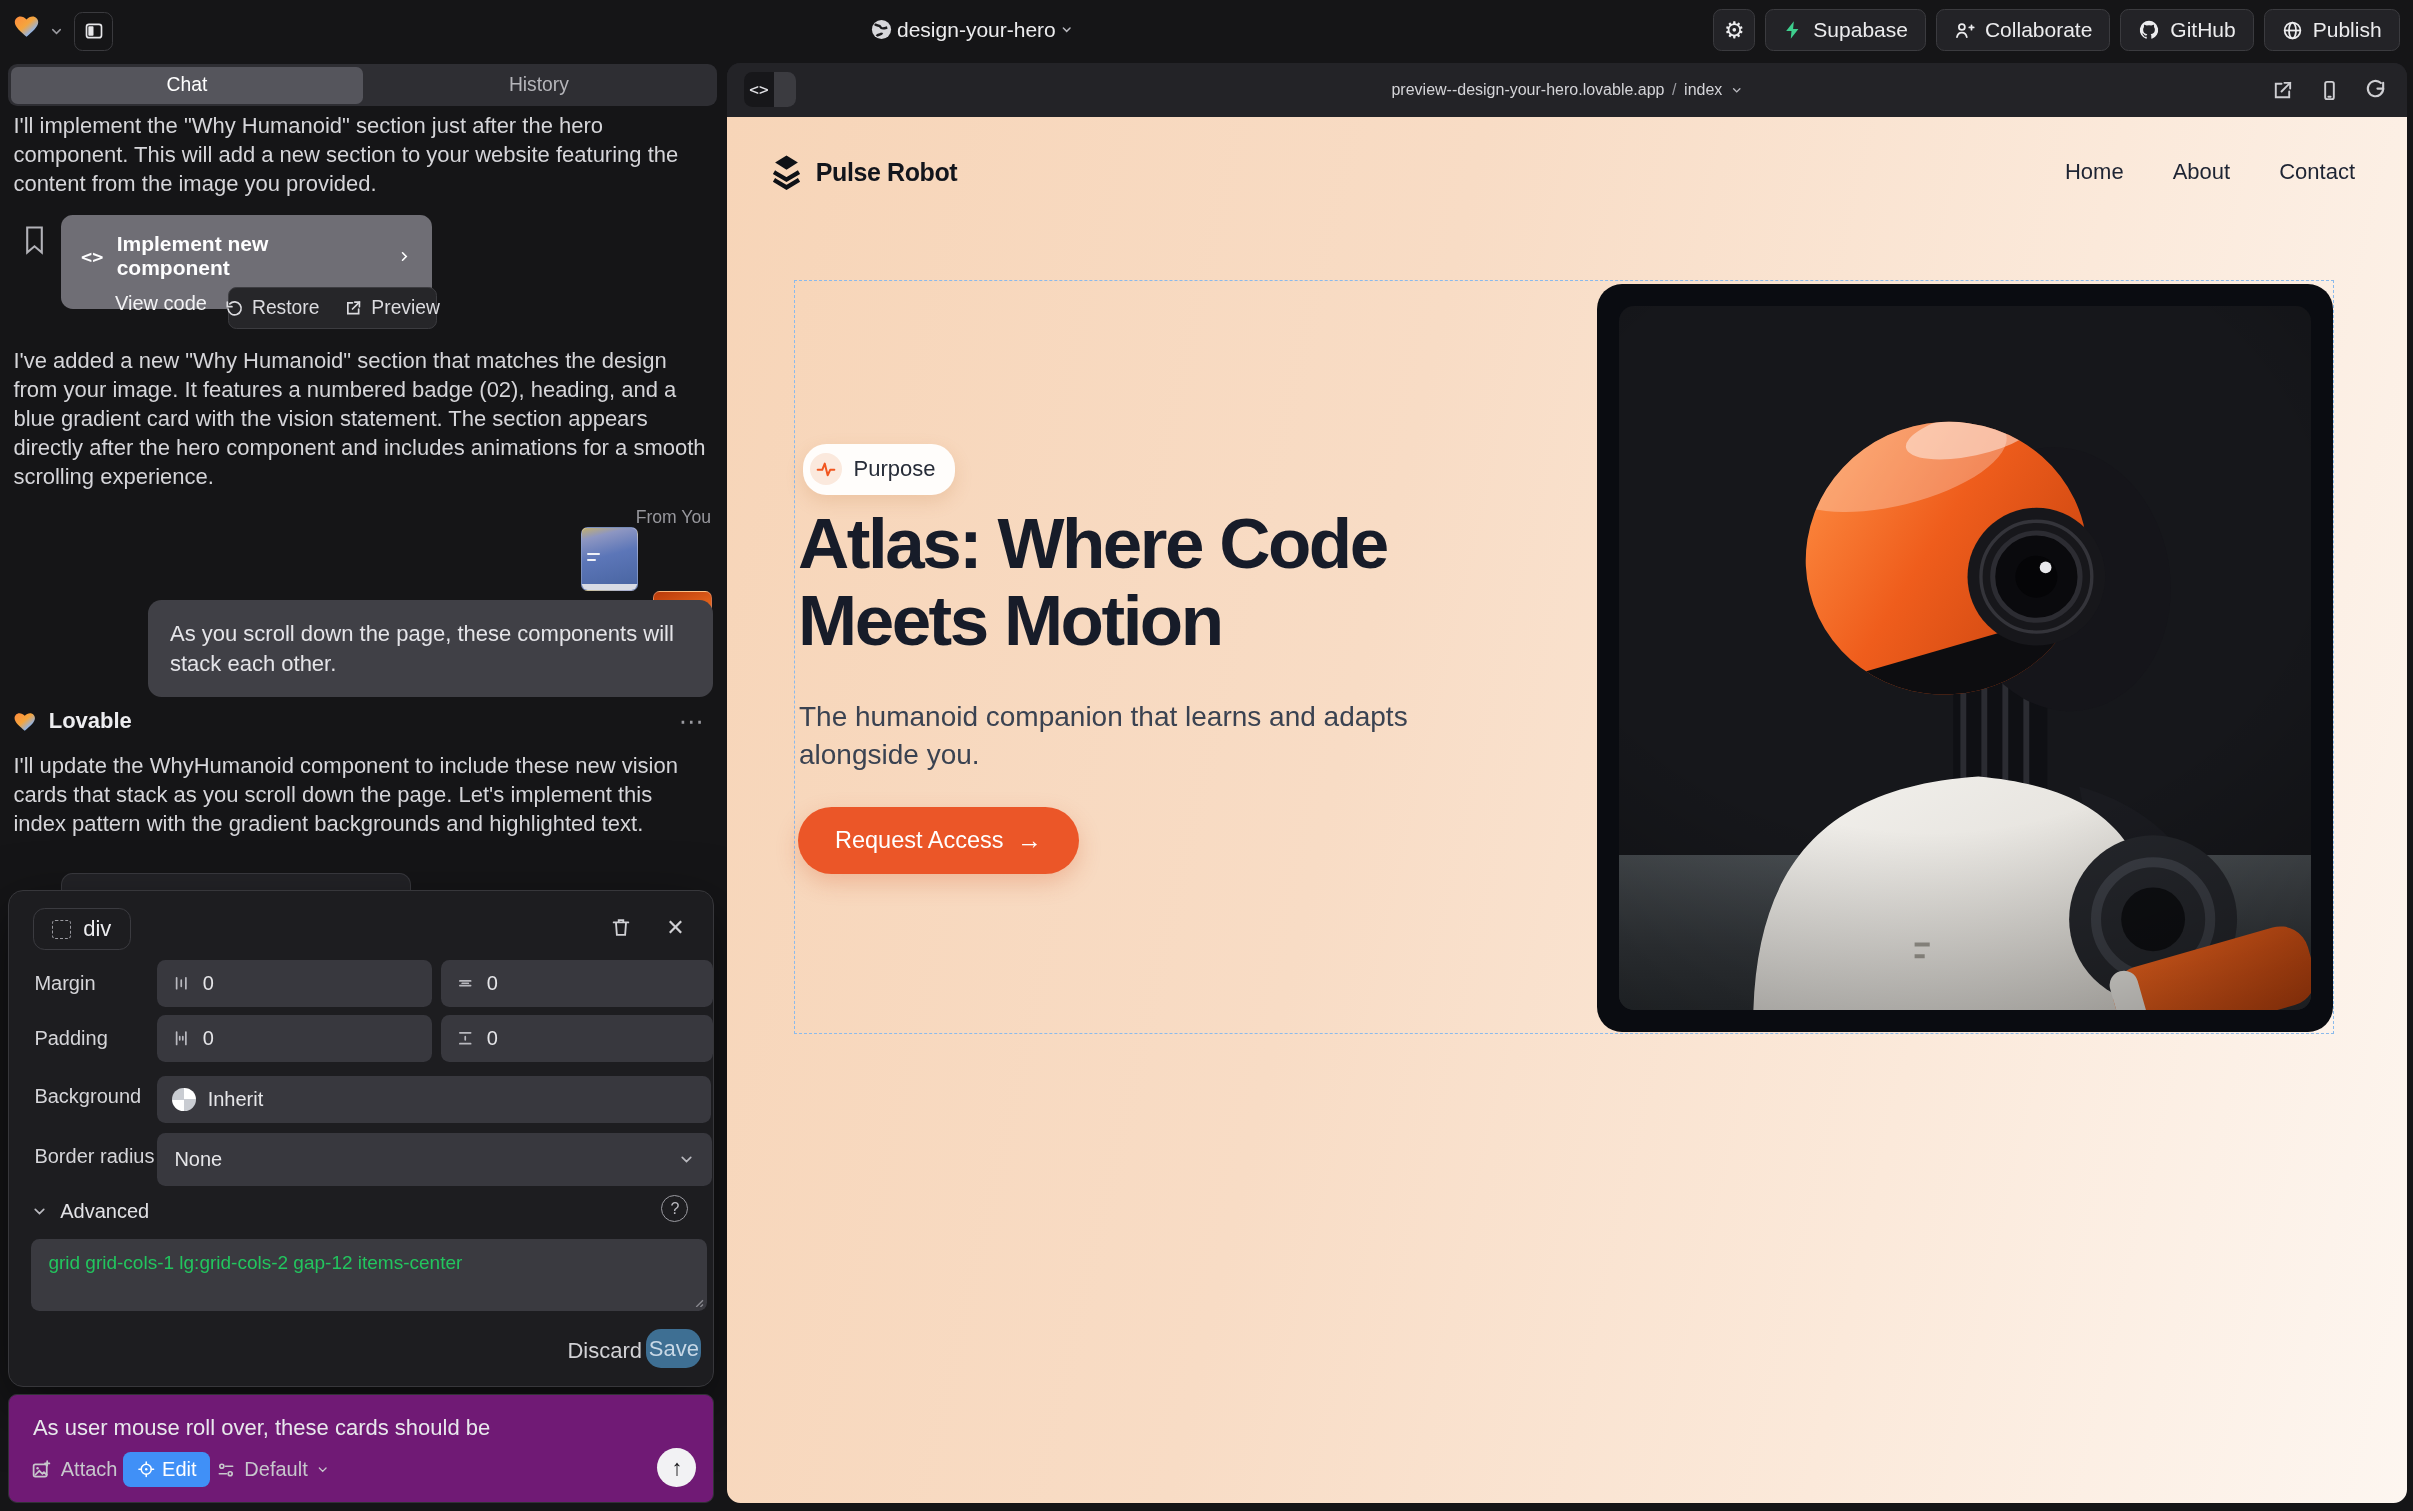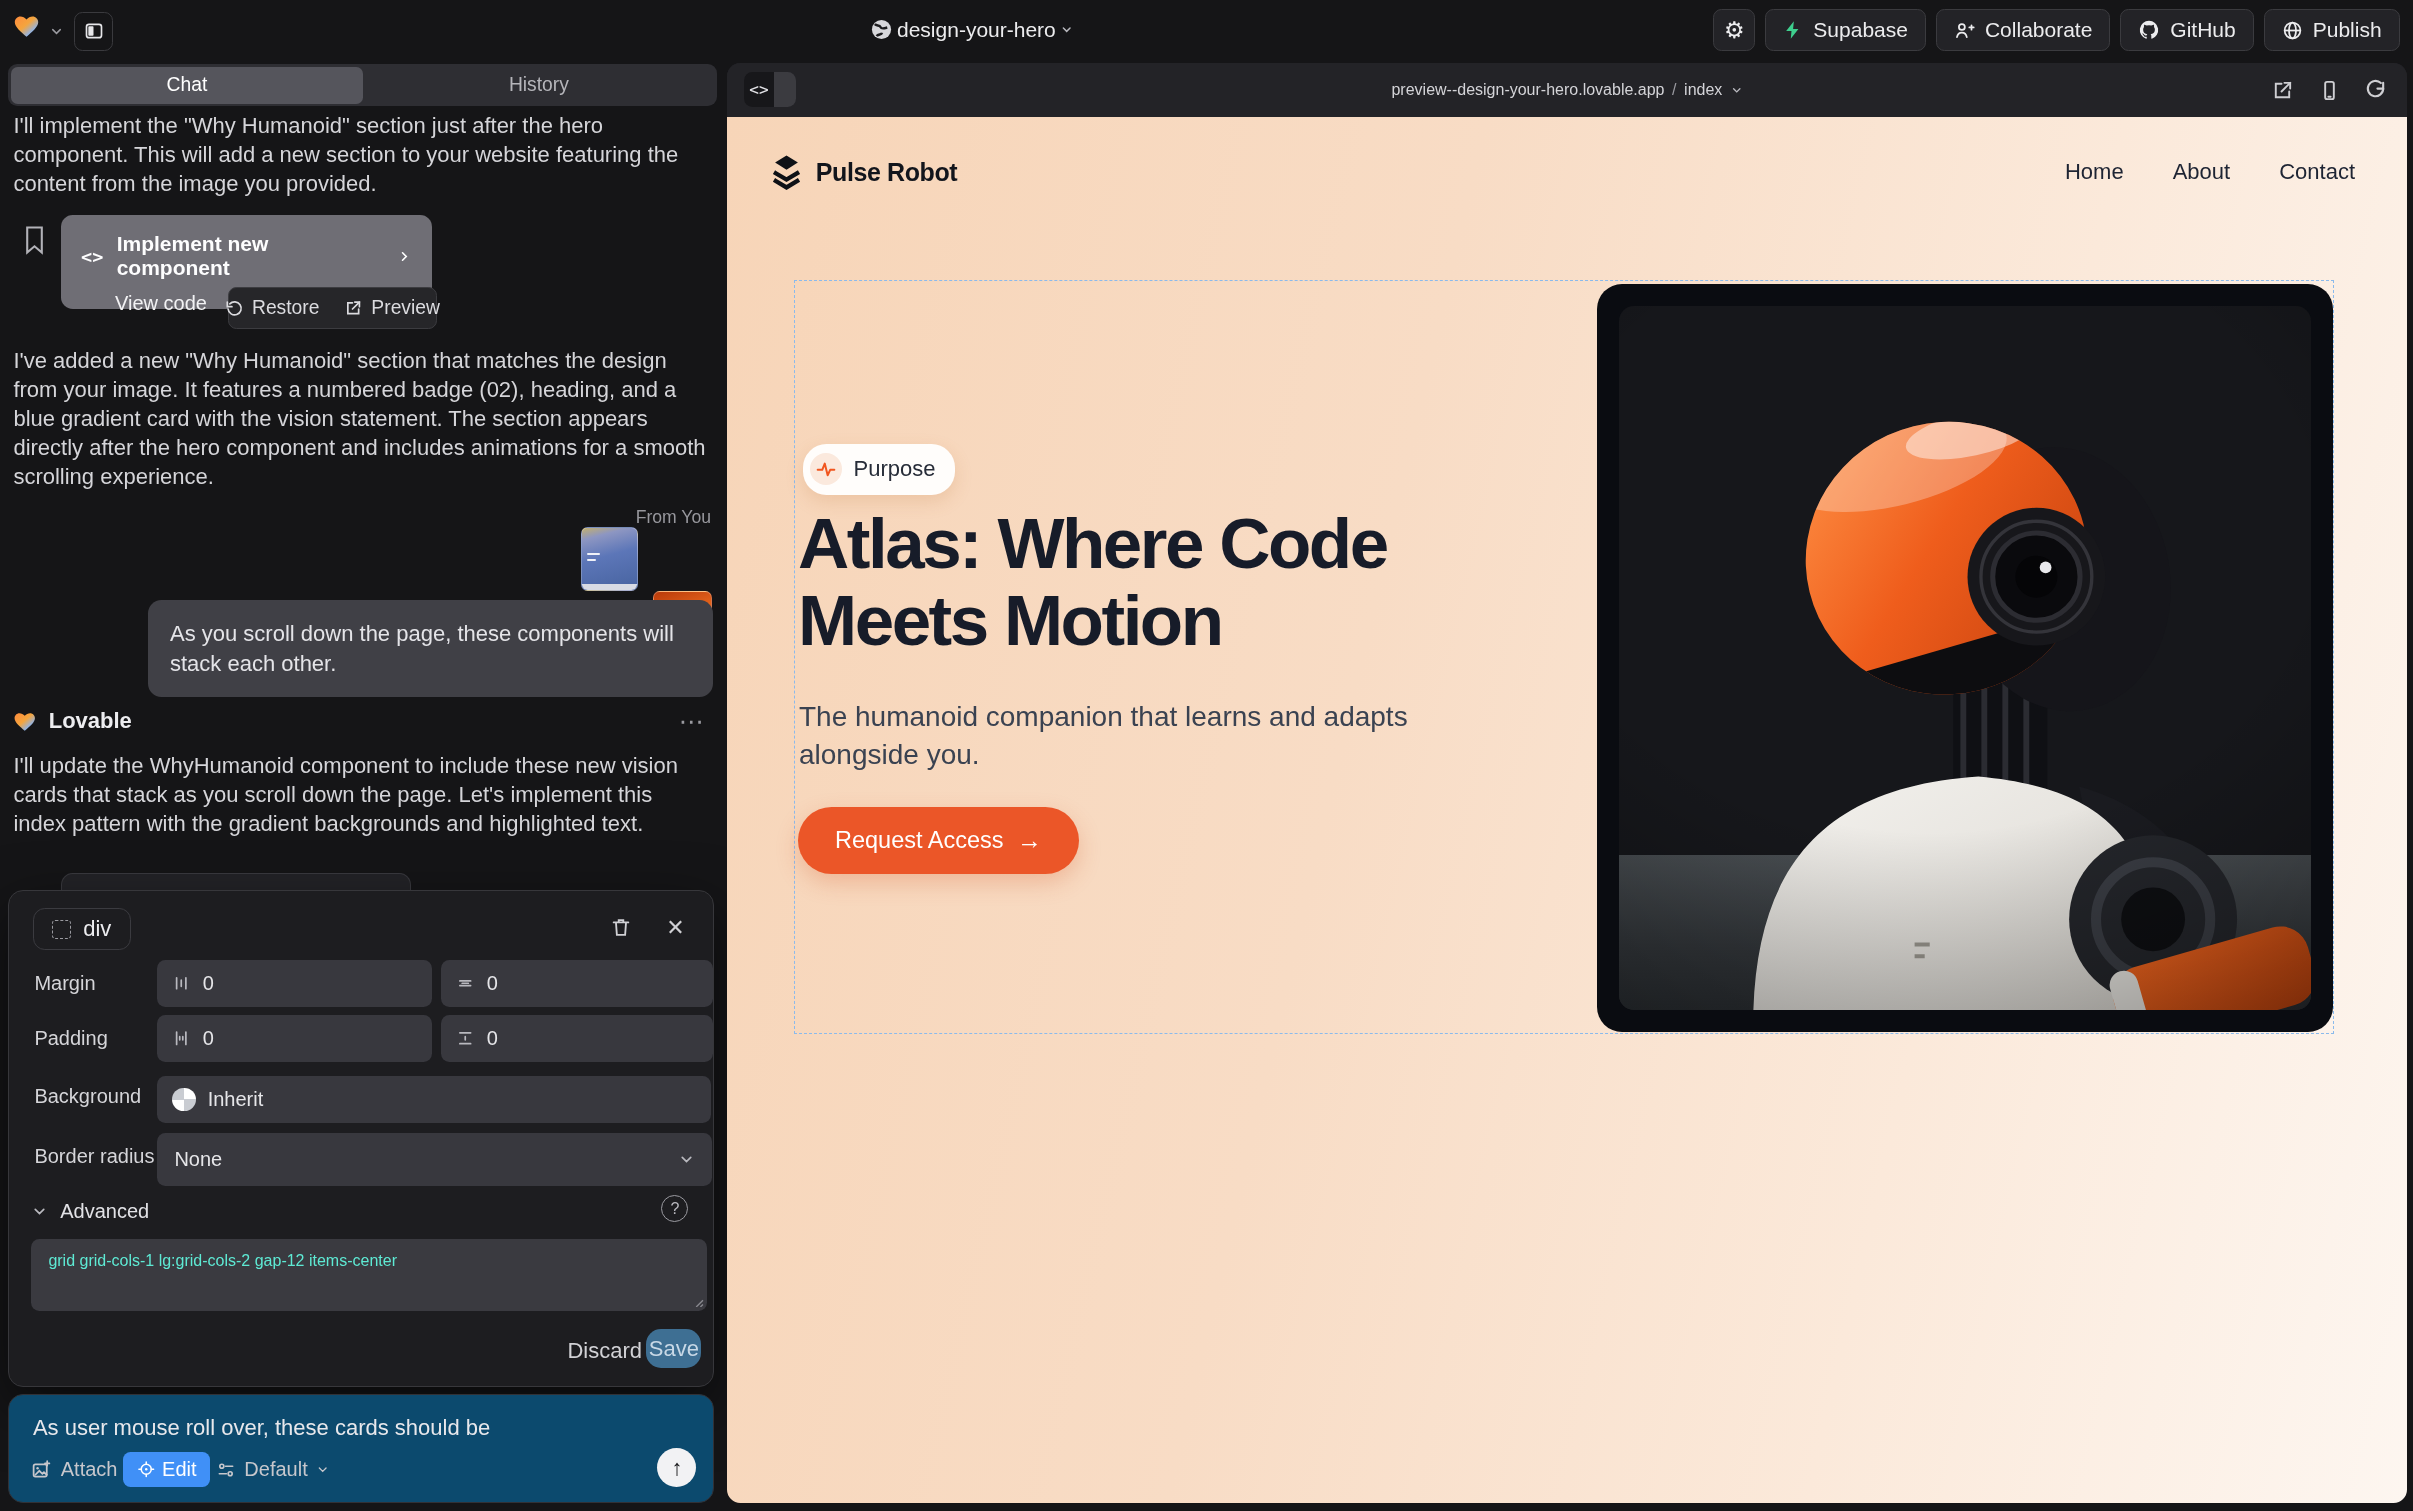--- a/index.html
+++ b/index.html
@@ -35,26 +35,26 @@
   
   .inspector{background:#1d1d20;border:0.8px solid #37373b;border-radius:15px;box-shadow:0 20px 59px rgba(0,0,0,.55);}
   .chip{display:inline-flex;align-items:center;gap:11.8px;height:40px;padding:0 18.5px;border:0.8px solid #3b3b40;border-radius:11.8px;font-size:22px;color:#ededf0;cursor:pointer;}
   .dashed-sq{width:17px;height:17px;border:1.7px dashed #9a9aa0;border-radius:3.4px;}
   .ilabel{font-size:20px;color:#d5d5d9;}
   .ifield{display:flex;align-items:center;gap:11.8px;background:#38383e;border-radius:8.4px;height:47px;padding:0 15px;font-size:20px;color:#e6e6e9;cursor:text;}
   .iselect{display:flex;align-items:center;background:#38383e;border-radius:8.4px;height:53px;padding:0 17px;font-size:20px;color:#e6e6e9;cursor:pointer;}
   .swatch{width:23.5px;height:23.5px;border-radius:50%;background:conic-gradient(#fff 0 25%,#c9ccd2 0 50%,#fff 0 75%,#c9ccd2 0);}
   .advrow{display:flex;align-items:center;gap:11.8px;font-size:20px;color:#e2e2e6;cursor:pointer;}
   .help{width:25px;height:25px;border:1.7px solid #9a9aa0;border-radius:50%;display:flex;align-items:center;justify-content:center;font-size:16px;color:#b9b9bf;cursor:pointer;}
-  .classbox{background:#3a3a40;border-radius:8.4px;padding:13.4px 17px;font-size:16px;color:#5eead4;position:relative;cursor:text;}
+  .classbox{background:#3a3a40;border-radius:8.4px;padding:13.4px 17px;font-size:19px;color:#22c55e;position:relative;cursor:text;}
   .resize{position:absolute;right:3.4px;bottom:3.4px;}
   .discard{font-size:22px;color:#d2d2d6;cursor:pointer;}
   .save{display:flex;align-items:center;justify-content:center;background:#3e6f93;border-radius:15px;font-size:22px;color:#c8d8e6;cursor:pointer;}
   
-  .composer{background:#0c4a6e;border:0.8px solid #313136;border-radius:15px;cursor:text;}
+  .composer{background:#701a75;border:0.8px solid #313136;border-radius:9px;cursor:text;}
   .comp-text{font-size:22px;color:#e8e8ec;}
   .crow{display:flex;align-items:center;gap:6px;color:#c7c7cc;font-size:20px;}
   .crow .it{display:flex;align-items:center;gap:8.4px;cursor:pointer;}
   .editpill{display:flex;align-items:center;gap:6.7px;background:#4090f7;color:#fff;border-radius:7.6px;height:35px;padding:0 13.4px;font-size:20px;cursor:pointer;}
   .send{width:39px;height:39px;border-radius:50%;background:#f2f2f4;color:#1a1a1c;display:flex;align-items:center;justify-content:center;font-size:22px;font-weight:700;cursor:pointer;}
   
   .preview{background:#232327;border-radius:13.4px;overflow:hidden;}
   .phead{position:absolute;left:0;right:0;top:0;height:54px;background:#232327;}
   .ptoggle{position:absolute;left:17px;top:9.2px;display:flex;height:35px;border-radius:8.4px;overflow:hidden;cursor:pointer;}
   .ptoggle .seg1{width:30px;background:#17171a;display:flex;align-items:center;justify-content:center;font-family:"DejaVu Sans Mono",monospace;font-size:16px;color:#e4e4e8;}

